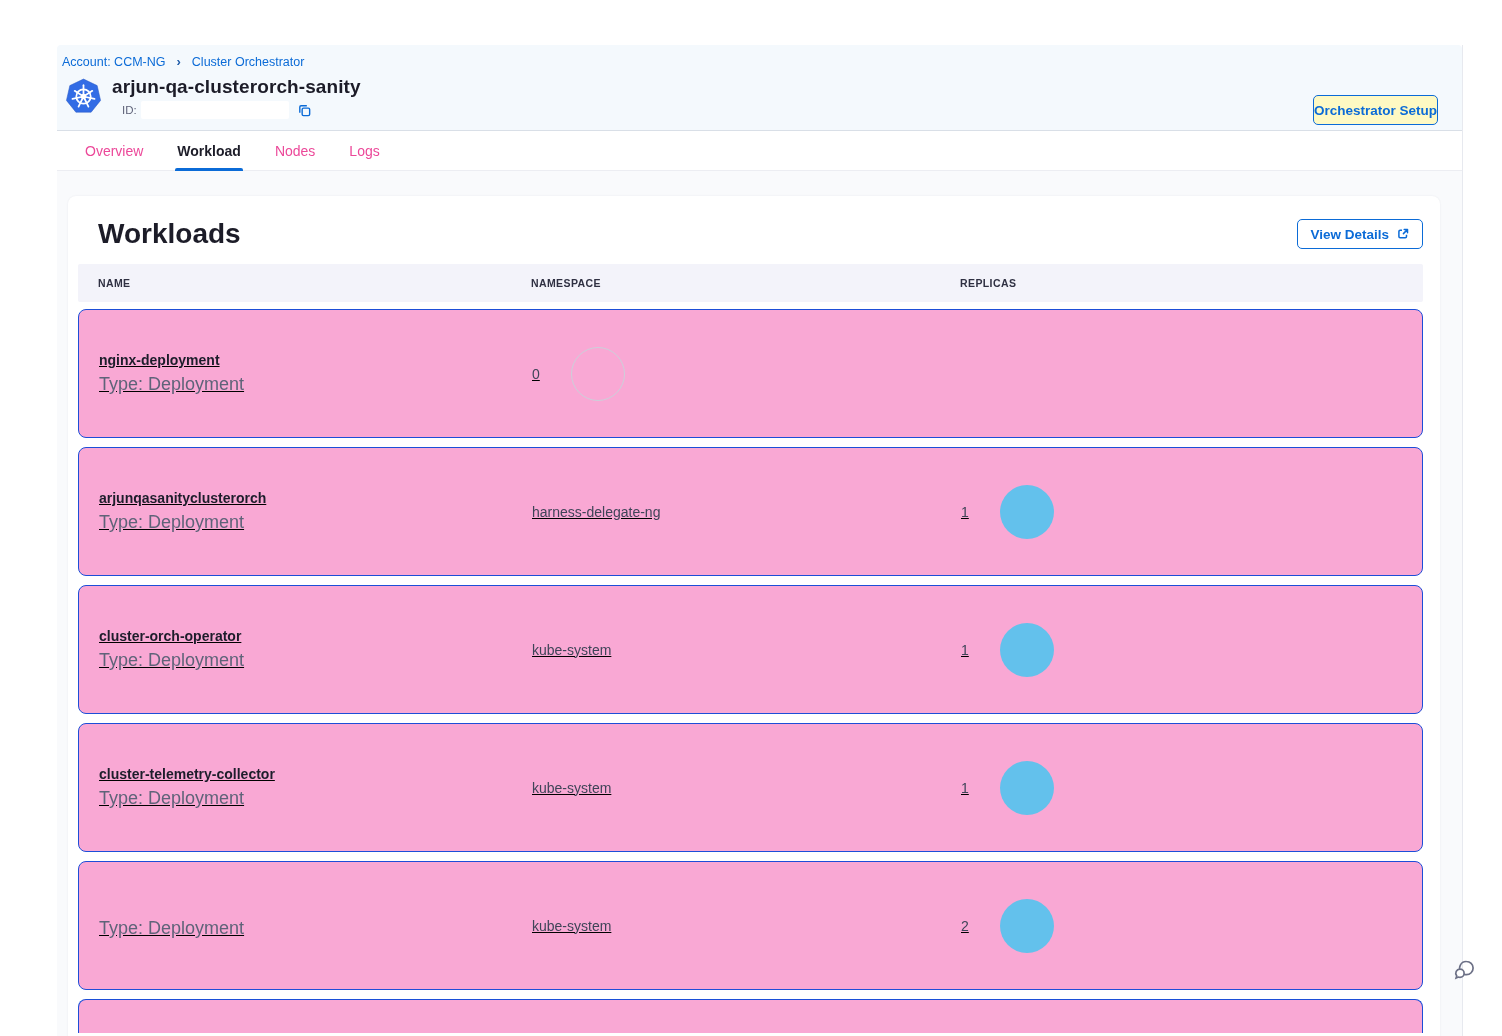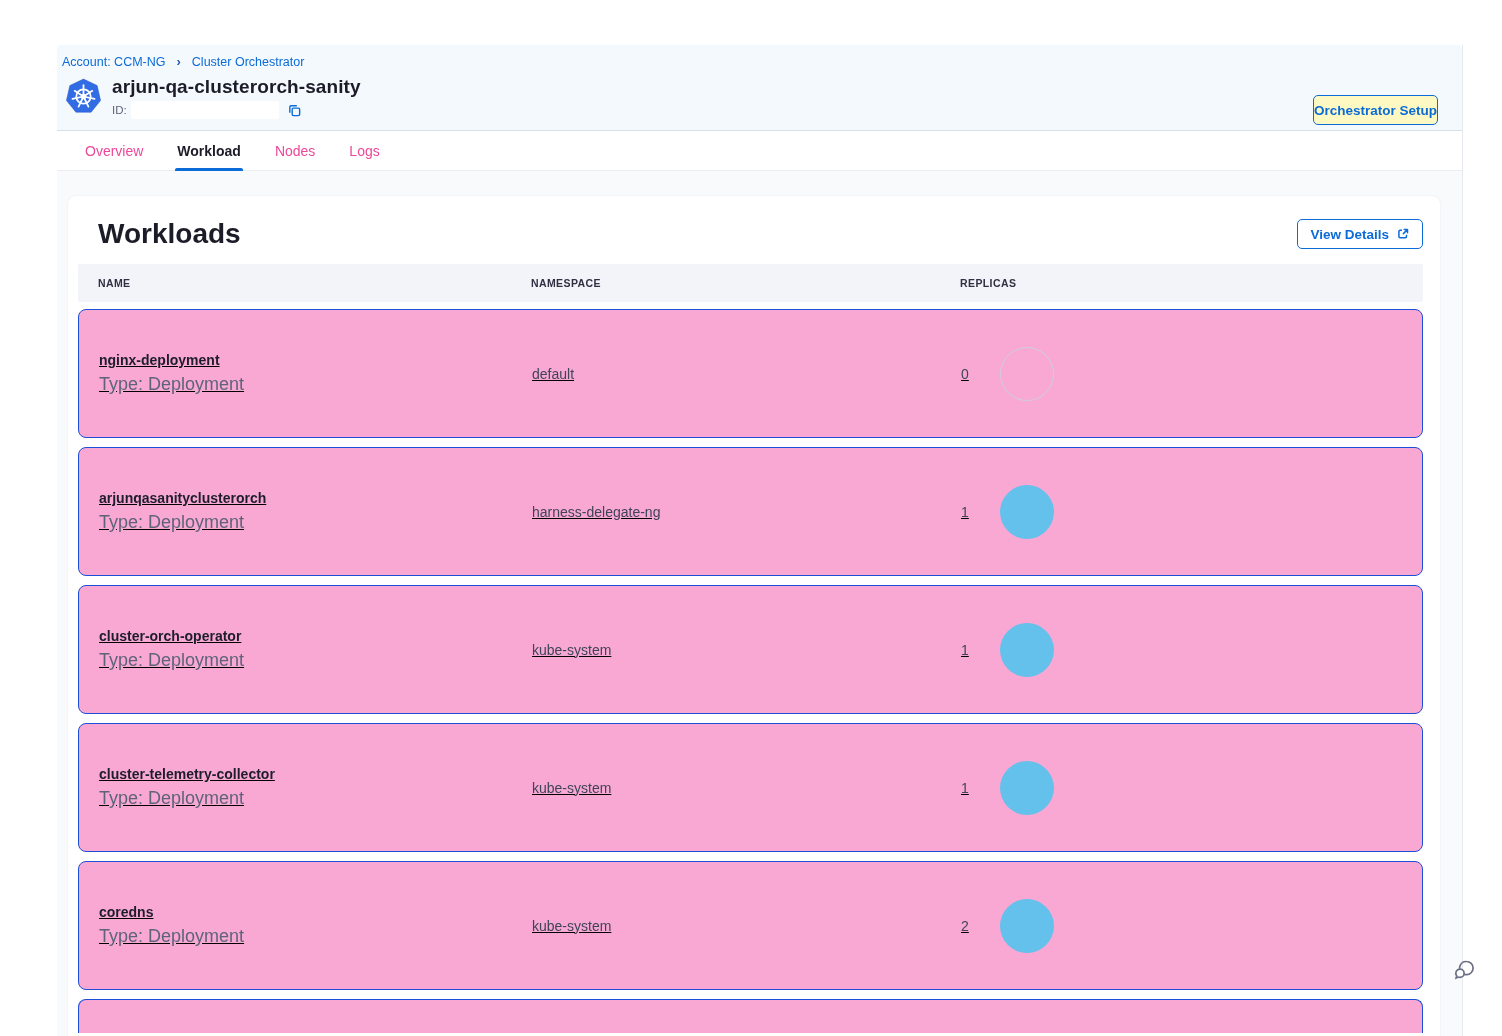--- a/index.html
+++ b/index.html
@@ -10,21 +10,21 @@
   .band { position:absolute; left:57px; top:45px; width:1405px; height:86px;
     background:#f4f9fd; border-bottom:1px solid #d9dfe7; border-radius:4px 4px 0 0;
     padding:9px 24px 0 5px; }
   .breadcrumb { font-size:12.5px; color:#0b6bd7; display:flex; align-items:center; gap:11px; }
   .breadcrumb .crumb { cursor:pointer; }
   .breadcrumb .sep { font-size:13px; color:#1e5ba8; font-weight:700; }
   .band-main { display:flex; align-items:flex-start; margin-top:7px; }
   .k8s-icon { width:37px; height:37px; margin:2px 10px 0 3px; flex:0 0 auto; }
   .title-wrap { flex:1 1 auto; }
   .page-title { font-size:19px; font-weight:700; color:#1c1c28; letter-spacing:.1px; }
-  .id-row { display:flex; align-items:center; margin-top:3px; gap:4px; }
+  .id-row { display:flex; align-items:center; margin-top:3px; gap:4px;margin-left:10px; }
   .id-label { font-size:11.5px; color:#5f6379; }
   .id-redact { width:148px; height:18px; background:#ffffff; border-radius:2px; }
   .copy-icon { width:15px; height:15px; margin-left:4px; cursor:pointer; }
   .setup-btn { margin-top:19px; height:30px; padding:0 0; background:#fef9c3;
     border:1.5px solid #0b6bd7; border-radius:5px; color:#0b6bd7; font-size:13.5px;
     font-weight:700; font-family:inherit; cursor:pointer; }
 
   
   .tabbar { position:absolute; left:57px; top:131px; width:1405px; height:40px;
     background:#ffffff; border-bottom:1px solid #ecedf2; display:flex; align-items:stretch;
@@ -137,21 +137,20 @@
         <div class="th">NAME</div>
         <div class="th">NAMESPACE</div>
         <div class="th">REPLICAS</div>
       </div>
 
       <div class="tgrid row">
         <div>
           <div class="wl-name">nginx-deployment</div>
           <div class="wl-type">Type: Deployment</div>
         </div>
-        <div class="ns">default</div>
         <div class="rep-cell">
           <span class="rep-count">0</span>
           <span class="rep-circle empty"></span>
         </div>
       </div>
 
       <div class="tgrid row">
         <div>
           <div class="wl-name">arjunqasanityclusterorch</div>
           <div class="wl-type">Type: Deployment</div>
@@ -182,21 +181,20 @@
         </div>
         <div class="ns">kube-system</div>
         <div class="rep-cell">
           <span class="rep-count">1</span>
           <span class="rep-circle filled"></span>
         </div>
       </div>
 
       <div class="tgrid row">
         <div>
-          <div class="wl-name">coredns</div>
           <div class="wl-type">Type: Deployment</div>
         </div>
         <div class="ns">kube-system</div>
         <div class="rep-cell">
           <span class="rep-count">2</span>
           <span class="rep-circle filled"></span>
         </div>
       </div>
 
       <div class="tgrid row partial"></div>

